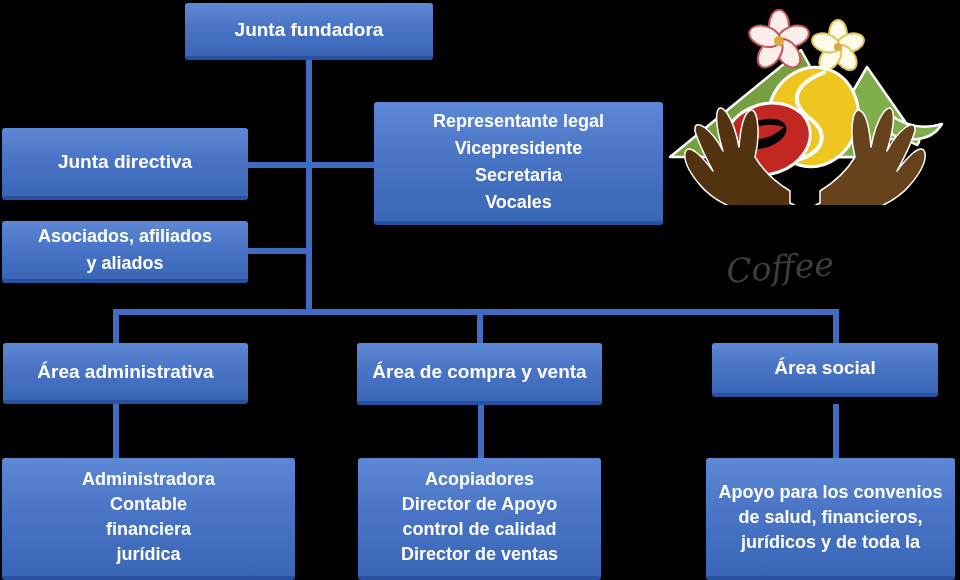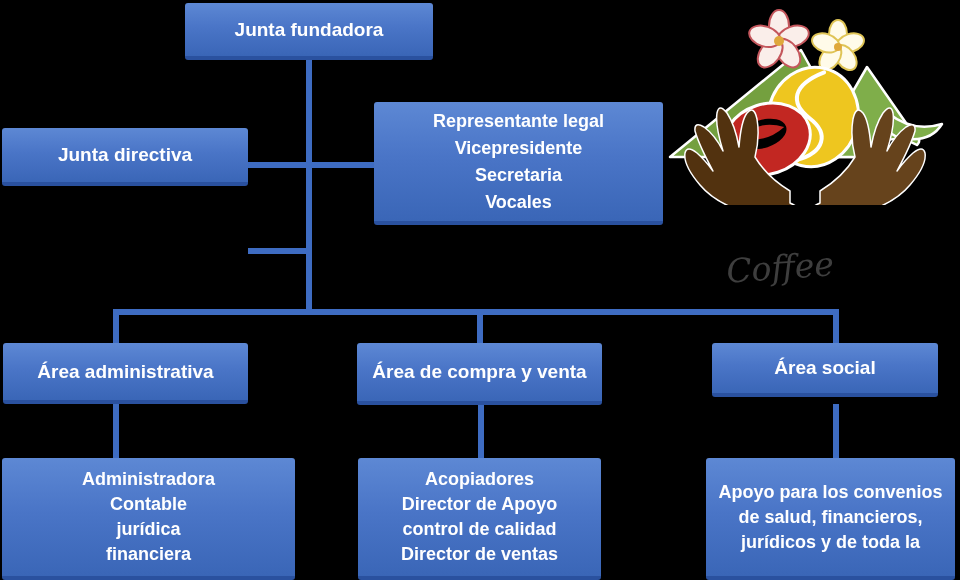--- a/index.html
+++ b/index.html
@@ -64,24 +64,28 @@
   <div class="conn" style="left:477px;top:315px;width:6px;height:28px"></div>
   <div class="conn" style="left:833px;top:309px;width:6px;height:34px"></div>
   <div class="conn" style="left:113px;top:404px;width:6px;height:54px"></div>
   <div class="conn" style="left:478px;top:405px;width:6px;height:53px"></div>
   <div class="conn" style="left:833px;top:404px;width:6px;height:54px"></div>
 
   <div class="node fs19" style="left:185px;top:3px;width:248px;height:57px">
     <div class="nl">Junta fundadora</div>
   </div>
 
-  <div class="node fs19" style="left:2px;top:128px;width:246px;height:58px">
+  <div class="node fs19" style="left:2px;top:128px;width:246px;height:72px">
     <div class="nl">Junta directiva</div>
   </div>
 
+  <div class="node fs18-27" style="left:2px;top:221px;width:246px;height:62px">
+    <div class="nl">Asociados, afiliados</div>
+    <div class="nl">y aliados</div>
+  </div>
 
   <div class="node fs18-27" style="left:374px;top:102px;width:289px;height:123px">
     <div class="nl">Representante legal</div>
     <div class="nl">Vicepresidente</div>
     <div class="nl">Secretaria</div>
     <div class="nl">Vocales</div>
   </div>
 
   <div class="node fs19" style="left:3px;top:343px;width:245px;height:61px">
     <div class="nl">Área administrativa</div>
@@ -91,22 +95,22 @@
     <div class="nl">Área de compra y venta</div>
   </div>
 
   <div class="node fs19" style="left:712px;top:343px;width:226px;height:54px">
     <div class="nl">Área social</div>
   </div>
 
   <div class="node fs18-25" style="left:2px;top:458px;width:293px;height:122px">
     <div class="nl">Administradora</div>
     <div class="nl">Contable</div>
+    <div class="nl">financiera</div>
     <div class="nl">jurídica</div>
-    <div class="nl">financiera</div>
   </div>
 
   <div class="node fs18-25" style="left:358px;top:458px;width:243px;height:122px">
     <div class="nl">Acopiadores</div>
     <div class="nl">Director de Apoyo</div>
     <div class="nl">control de calidad</div>
     <div class="nl">Director de ventas</div>
   </div>
 
   <div class="node fs18-25" style="left:706px;top:458px;width:249px;height:122px">

